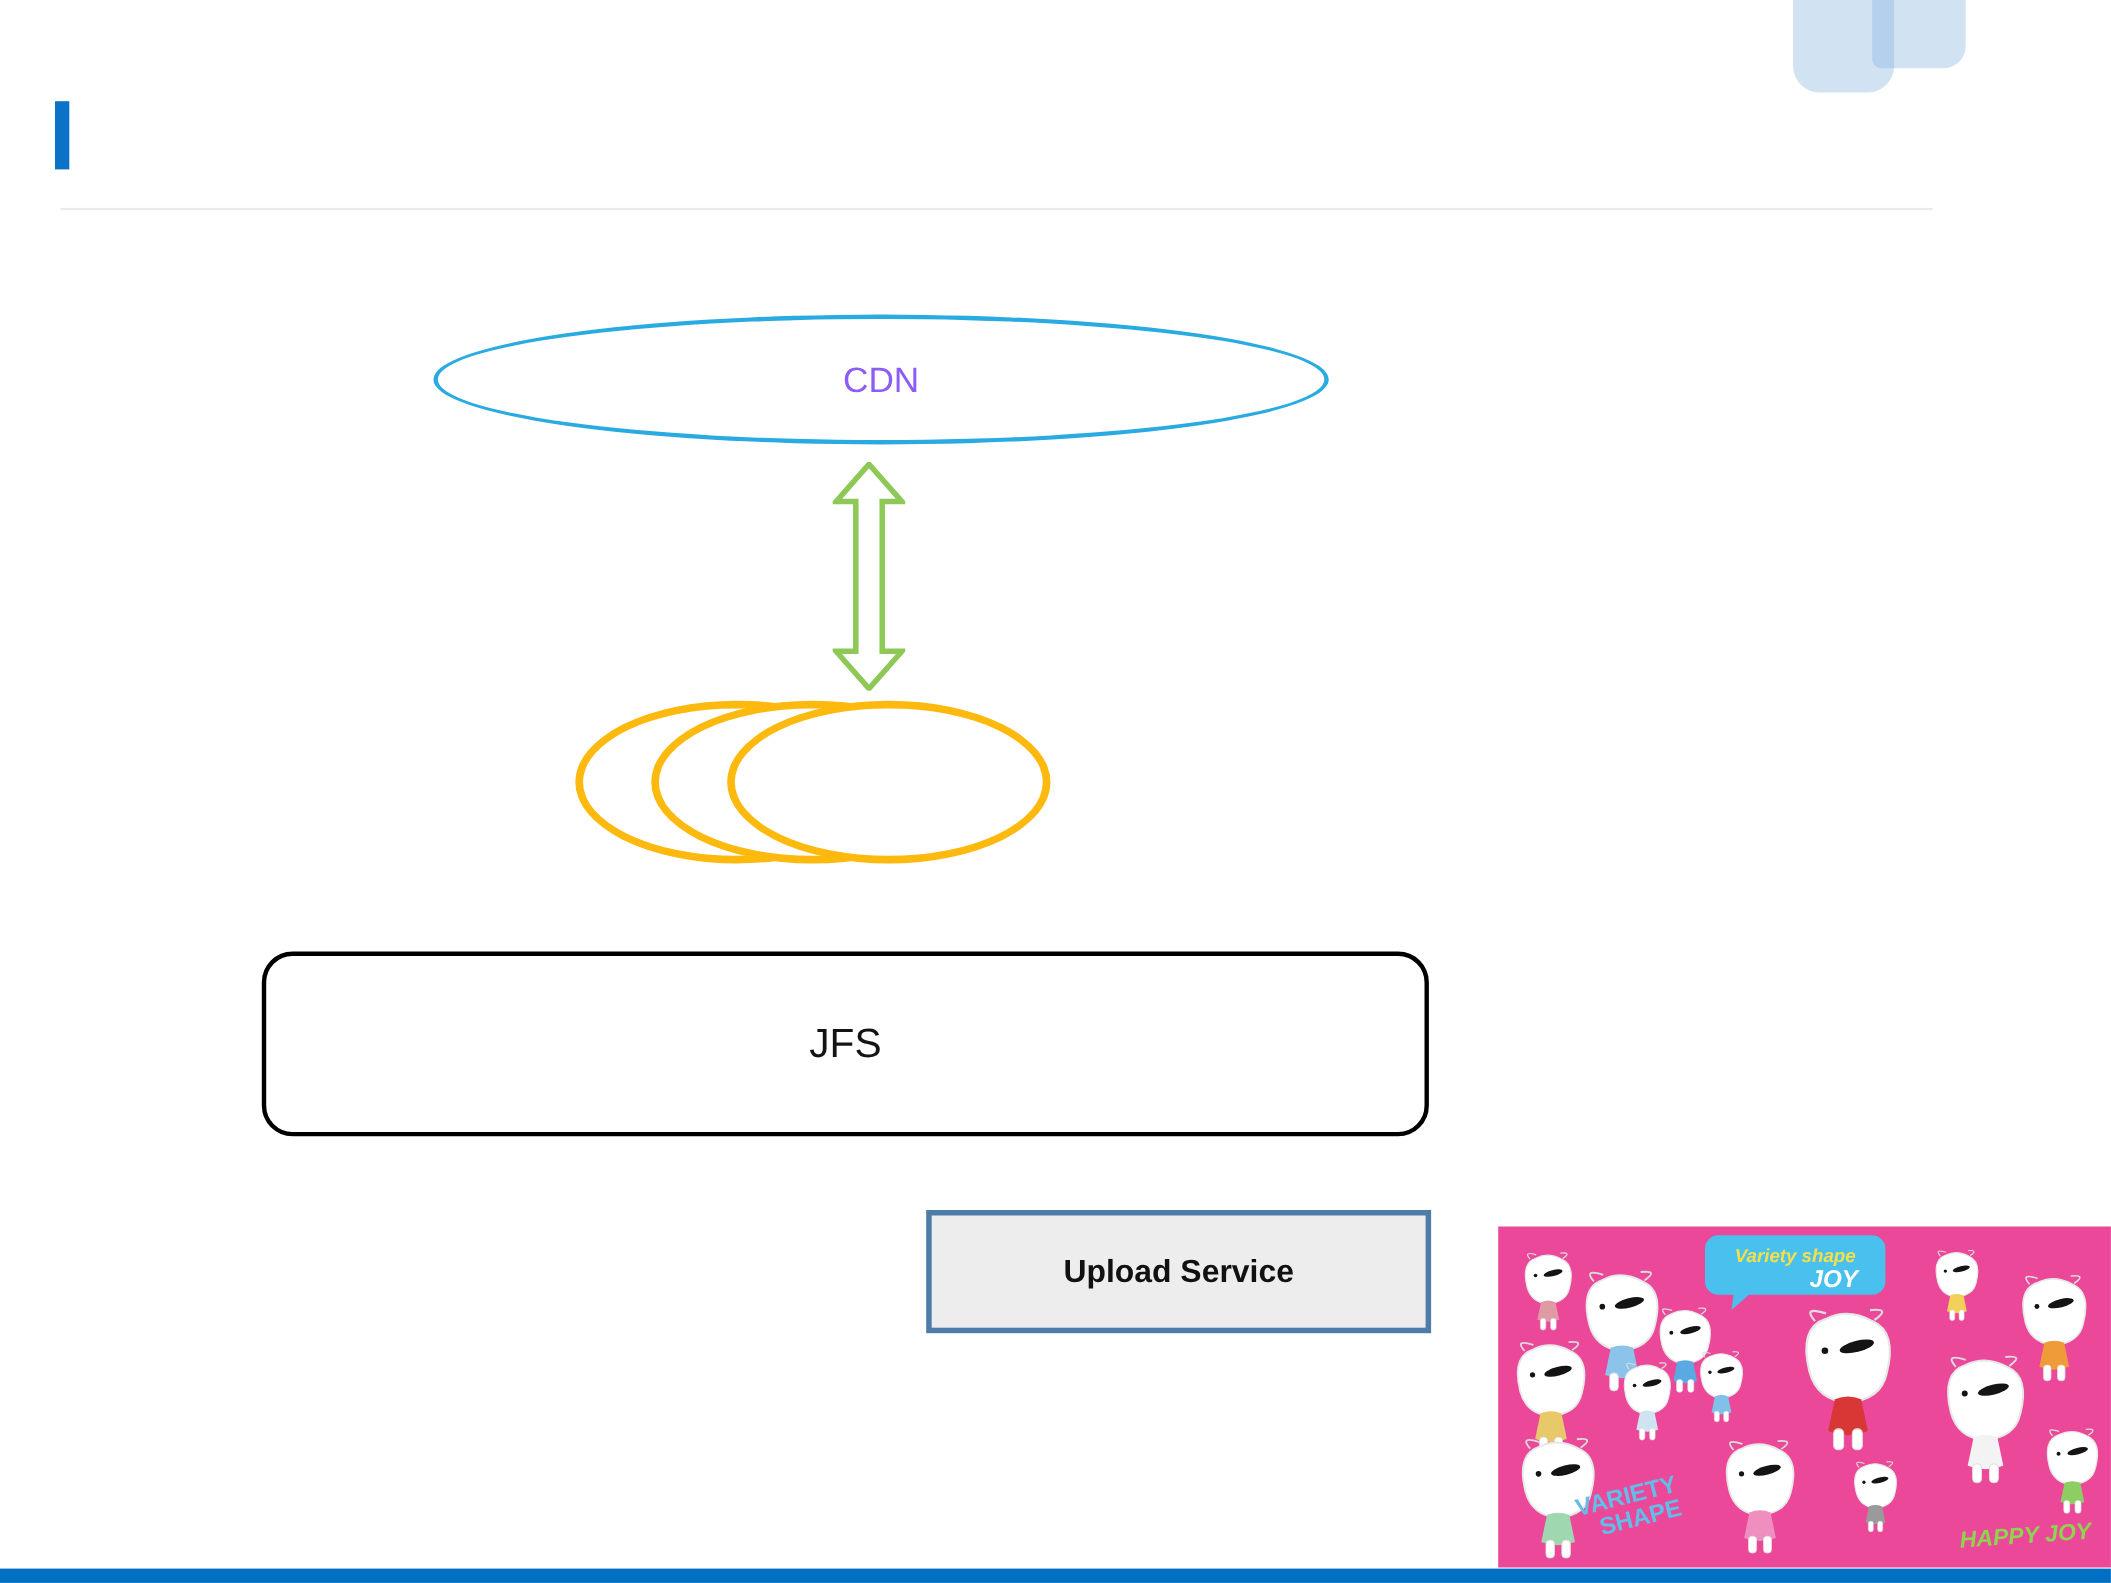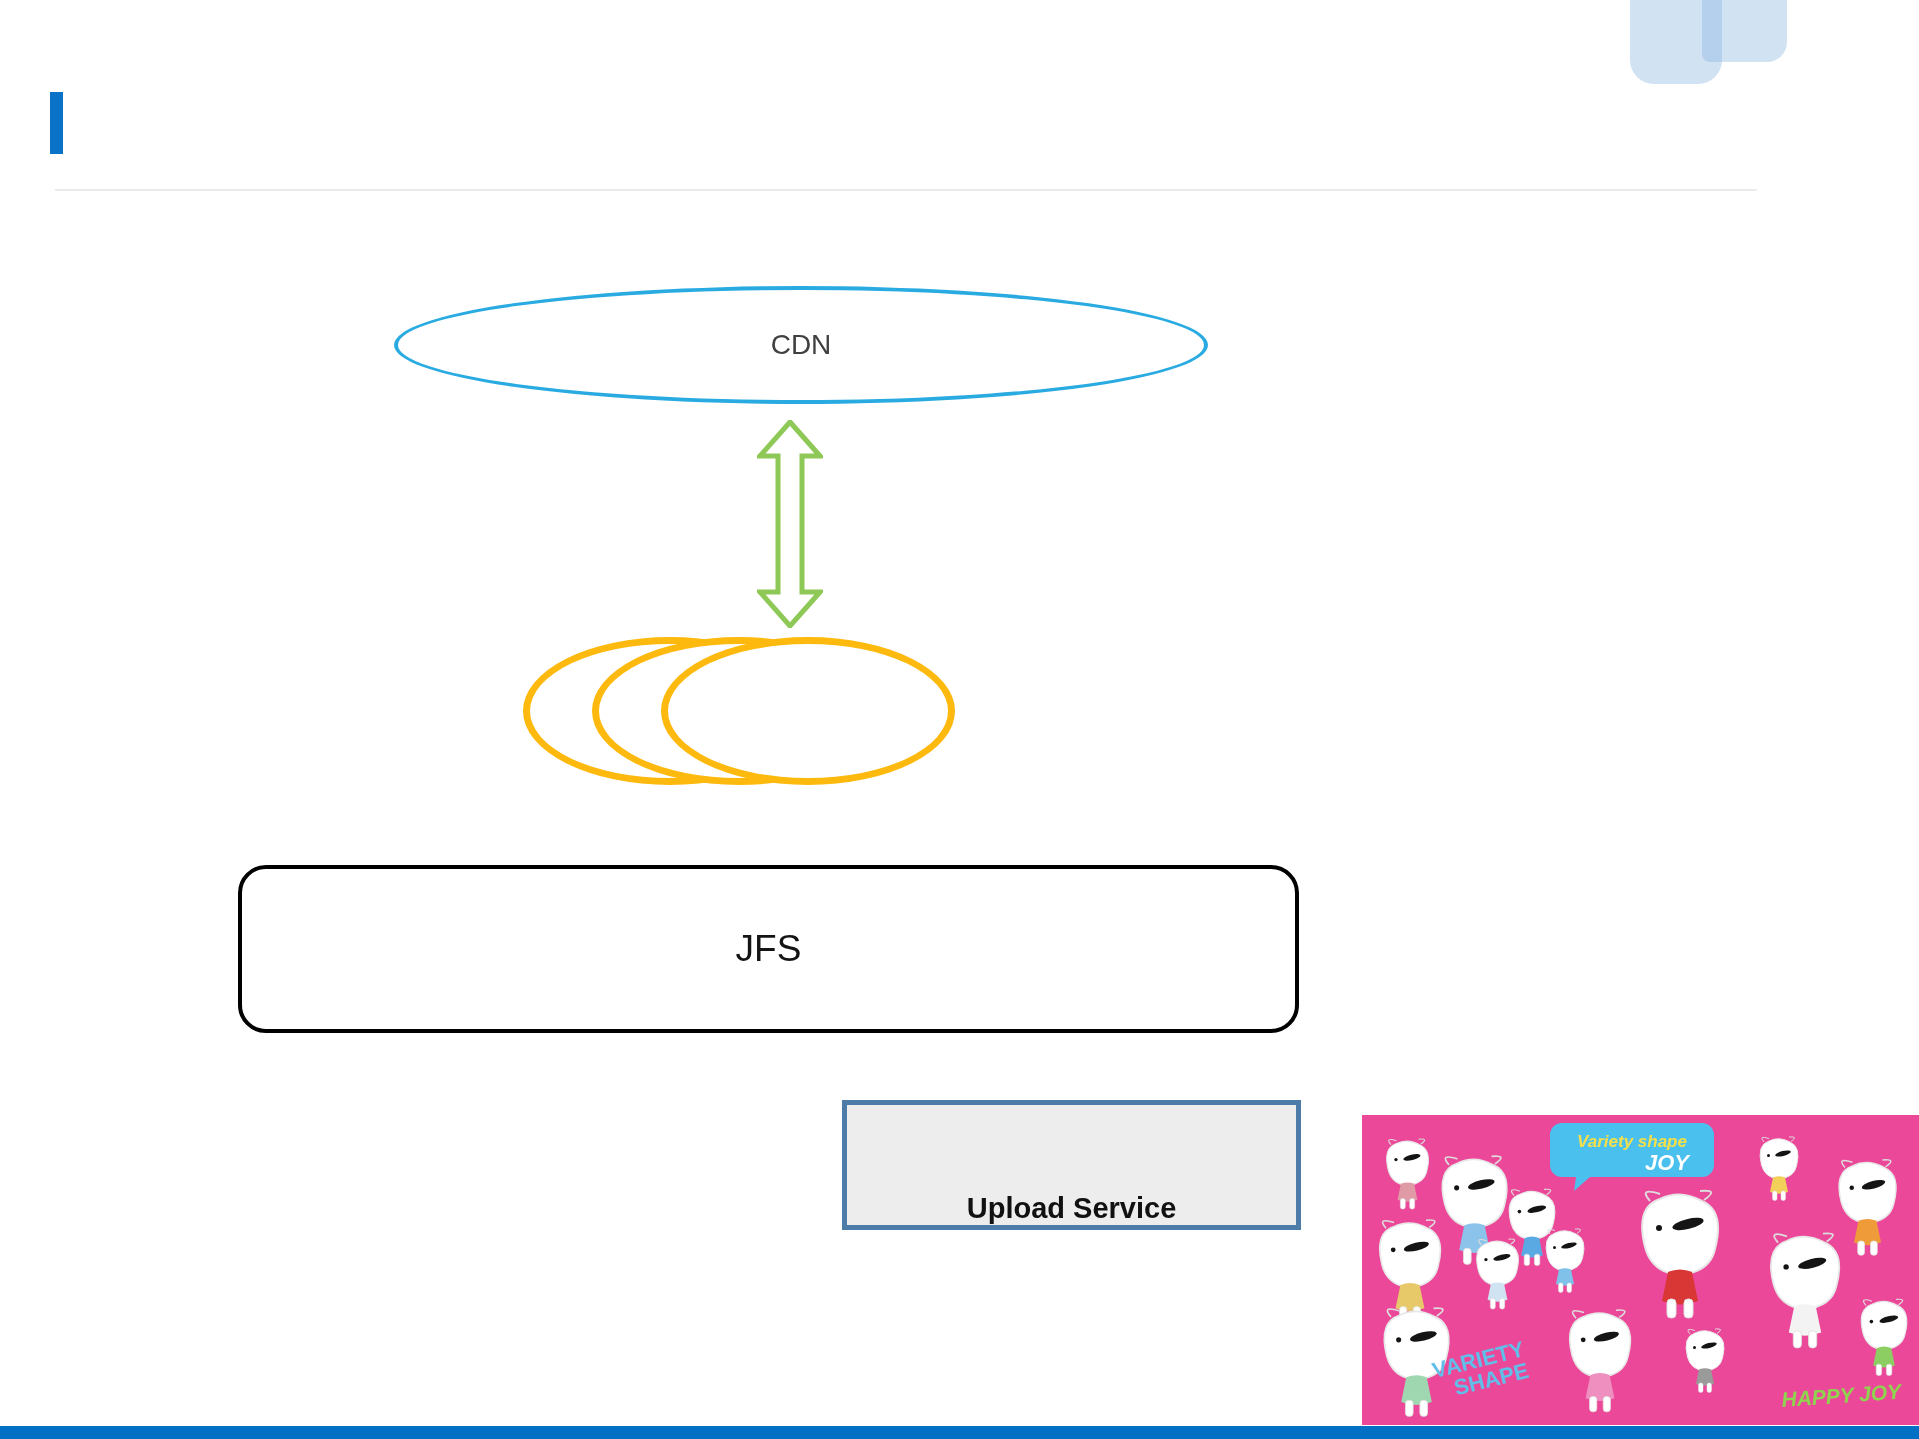--- a/index.html
+++ b/index.html
@@ -17,44 +17,44 @@
     position:absolute;left:90px;top:84px;height:72px;line-height:72px;
     font-size:54px;font-weight:600;color:#0b73c7;letter-spacing:1px;white-space:nowrap;
   }
   .divider{position:absolute;left:55px;top:189px;width:1702px;height:2px;background:#ebebeb;}
   
   .cdn-ellipse{
     position:absolute;left:394px;top:286px;width:814px;height:118px;box-sizing:border-box;
     border:4px solid #29abe2;border-radius:50%;
     display:flex;align-items:center;justify-content:center;background:#fff;
   }
-  .cdn-label{font-size:28px;color:#404040;}
+  .cdn-label{font-size:32px;color:#8b5cf6;}
   
   .sync-arrow{position:absolute;left:757px;top:420px;}
   
   .server-ellipse{
     position:absolute;top:637px;width:294px;height:148px;box-sizing:border-box;
     border:7px solid #fdb90d;border-radius:50%;background:#fff;
   }
   .se1{left:523px;} .se2{left:592px;} .se3{left:661px;} .se4{left:731px;display:flex;align-items:center;justify-content:center;}
   .server-label{
     width:130px;text-align:center;font-size:20px;font-weight:bold;color:#1a1a1a;line-height:26px;
   }
   
   .jfs-box{
     position:absolute;left:238px;top:865px;width:1061px;height:168px;box-sizing:border-box;
     border:4px solid #000;border-radius:28px;background:#fff;
     display:flex;align-items:center;justify-content:center;
   }
   .jfs-label{font-size:37px;color:#141414;}
   
   .upload-box{
-    position:absolute;left:842px;top:1100px;width:459px;height:130px;box-sizing:border-box;
+    position:absolute;left:842px;top:1100px;width:459px;height:112px;box-sizing:border-box;
     border:5px solid #4e7ca9;background:#ededed;
-    display:flex;align-items:flex-end;justify-content:center;
+    display:flex;align-items:center;justify-content:center;
   }
   .upload-label{font-size:29px;font-weight:bold;color:#111;}
   
   .mascot-image{position:absolute;left:1362px;top:1115px;width:557px;height:310px;background:#ec4899;overflow:hidden;}
   .mascot-image svg{display:block;}
   .cloth{fill:var(--c,#e88);}
   
   .footer-bar{position:absolute;left:0;top:1426px;width:1919px;height:13px;background:#0070c5;}
 </style>
 </head>

